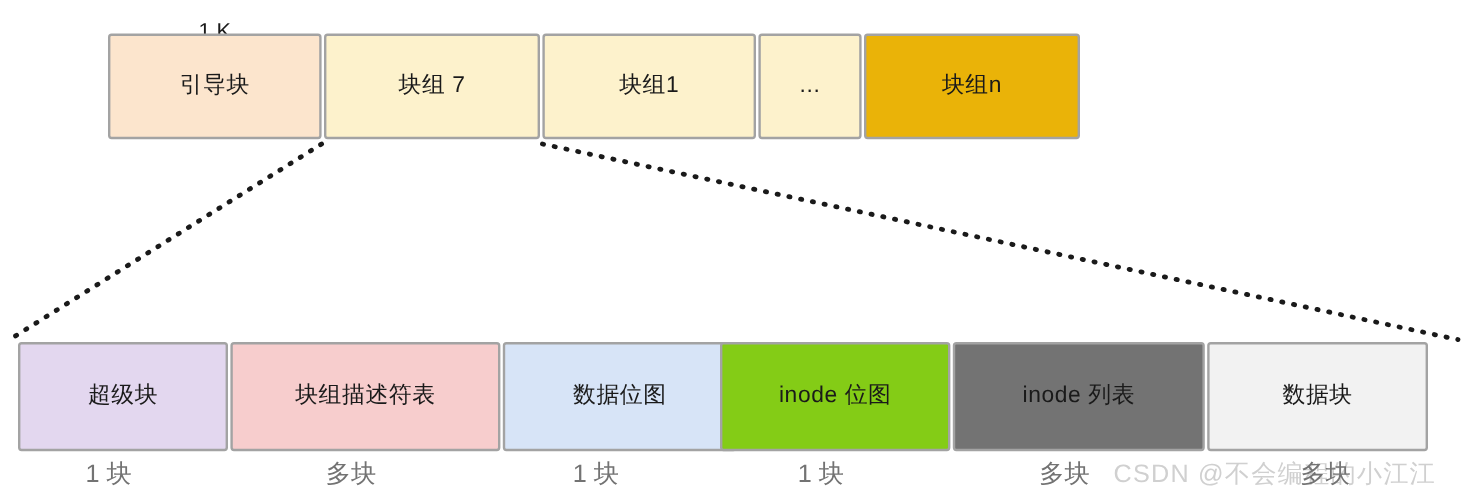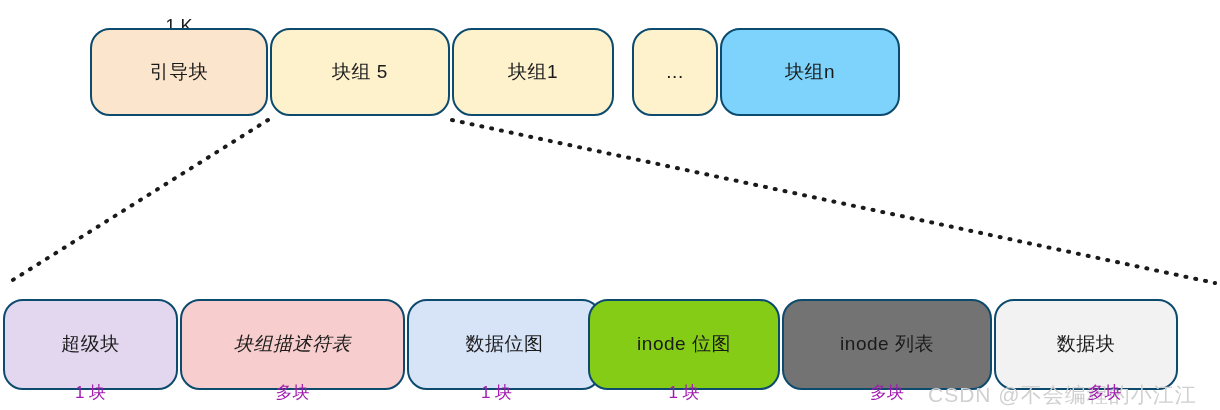--- a/index.html
+++ b/index.html
@@ -23,49 +23,49 @@
     position: absolute;
     left: 0;
     top: 0;
     width: 1220px;
     height: 410px;
     pointer-events: none;
   }
   .blk {
     position: absolute;
     box-sizing: border-box;
-    border: 2px solid #0c4a6e;
-    border-radius: 20px;
+    border: 2px solid #a3a3a3;
+    border-radius: 3px;
     display: flex;
     align-items: center;
     justify-content: center;
     font-size: 19px;
     line-height: 1.2;
     letter-spacing: 0.5px;
     white-space: nowrap;
     color: #1a1a1a;
   }
   .row-top .blk { height: 88px; top: 28px; }
-  .row-bottom .blk { height: 91px; top: 299px; }
+  .row-bottom .blk { height: 91px; top: 285px; margin-left: 12px; }
   .size-note {
     position: absolute;
     top: 2px;
     font-size: 18px;
     text-align: center;
     white-space: nowrap;
     color: #1a1a1a;
     margin-top: 14px;
   }
   .undercap {
     position: absolute;
     top: 381px;
-    font-size: 17px;
+    font-size: 21px;
     text-align: center;
     white-space: nowrap;
-    color: #a21caf;
+    color: #737373;
   }
   #watermark {
     position: absolute;
     left: 928px;
     top: 381px;
     font-size: 21px;
     color: #d0d0d0;
     white-space: nowrap;
     letter-spacing: 1px;
     pointer-events: none;
@@ -78,29 +78,29 @@
 
   <svg id="wire-layer" viewBox="0 0 1220 410" width="1220" height="410" xmlns="http://www.w3.org/2000/svg">
     <line id="conn-left" stroke="#1a1a1a" stroke-width="4" stroke-linecap="round" stroke-dasharray="1 9" x1="268" y1="120" x2="8" y2="283"></line>
     <line id="conn-right" stroke="#1a1a1a" stroke-width="4" stroke-linecap="round" stroke-dasharray="1 9" x1="452" y1="120" x2="1215" y2="283"></line>
   </svg>
 
   <div class="size-note" style="left: 90px; width: 178px;">1 K</div>
 
   <div class="row-top" id="disk-row">
       <div class="blk" style="left: 90px; width: 178px; background: rgb(252, 229, 205);">引导块</div>
-      <div class="blk" style="left: 270px; width: 180px; background: rgb(253, 242, 204);">块组 5</div>
-      <div class="blk" style="left: 452px; width: 162px; background: rgb(253, 242, 204);">块组1</div>
+      <div class="blk" style="left: 270px; width: 180px; background: rgb(253, 242, 204);">块组 7</div>
+      <div class="blk" style="left: 452px; width: 178px; background: rgb(253, 242, 204);">块组1</div>
       <div class="blk" style="left: 632px; width: 86px; background: rgb(253, 242, 204);">...</div>
-      <div class="blk" style="left: 720px; width: 180px; background: #7dd3fc;">块组n</div>
+      <div class="blk" style="left: 720px; width: 180px; background: #eab308;">块组n</div>
     </div>
 
   <div class="row-bottom" id="group-row">
       <div class="blk" style="left: 3px; width: 175px; background: rgb(227, 215, 239);">超级块</div>
-      <div class="blk" style="left: 180px; width: 225px; background: rgb(247, 205, 205); font-style: italic;">块组描述符表</div>
+      <div class="blk" style="left: 180px; width: 225px; background: rgb(247, 205, 205);">块组描述符表</div>
       <div class="blk" style="left: 407px; width: 195px; background: rgb(215, 228, 247);">数据位图</div>
       <div class="blk" style="left: 588px; width: 192px; background: #84cc16;">inode 位图</div>
       <div class="blk" style="left: 782px; width: 210px; background: #737373;">inode 列表</div>
       <div class="blk" style="left: 994px; width: 184px; background: rgb(242, 242, 242);">数据块</div>
     </div>
 
   <div id="watermark">CSDN @不会编程的小江江</div>
 <div class="undercap" style="left: 3px; width: 175px;">1 块</div>
     <div class="undercap" style="left: 180px; width: 225px;">多块</div>
     <div class="undercap" style="left: 407px; width: 179px;">1 块</div>

